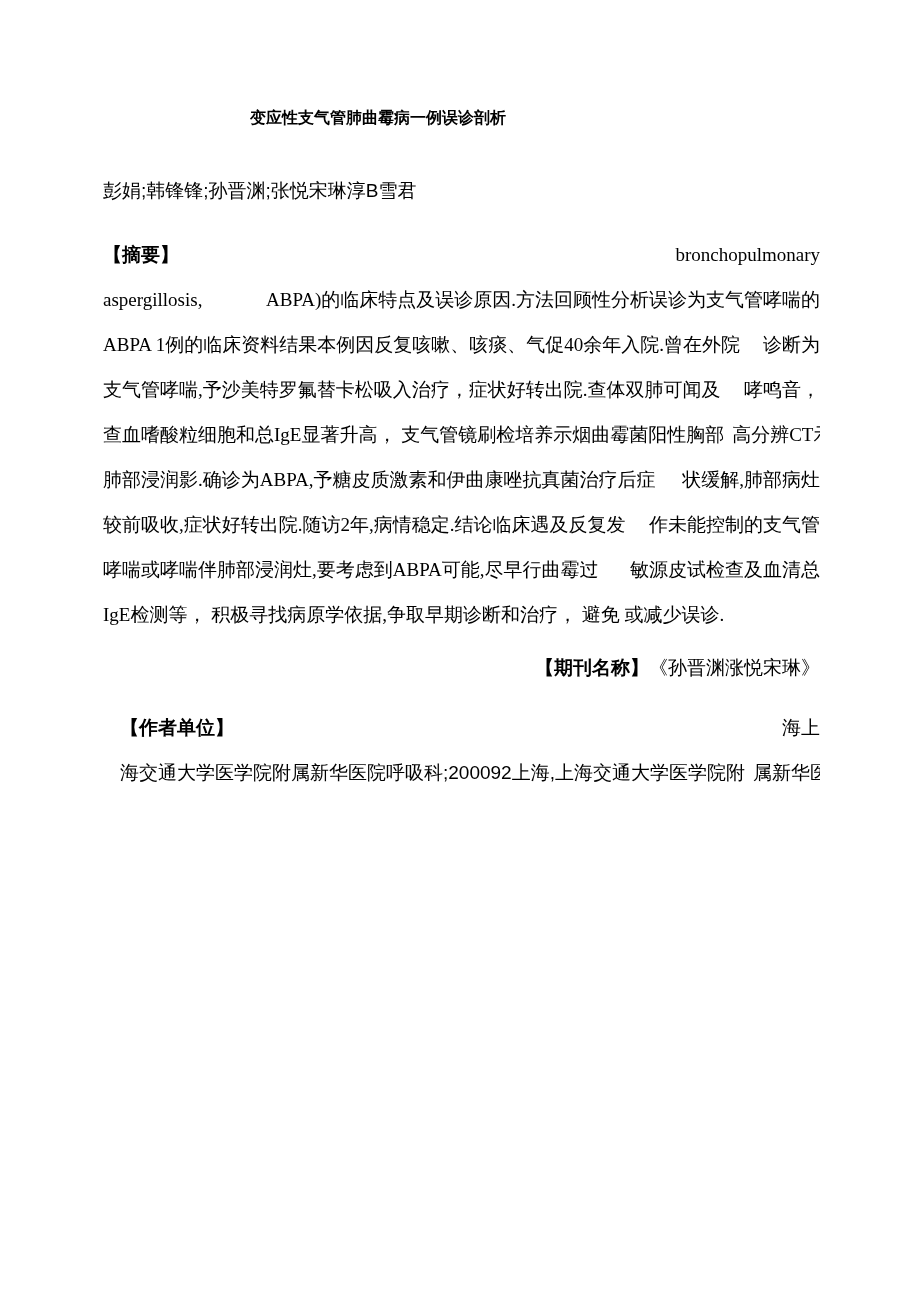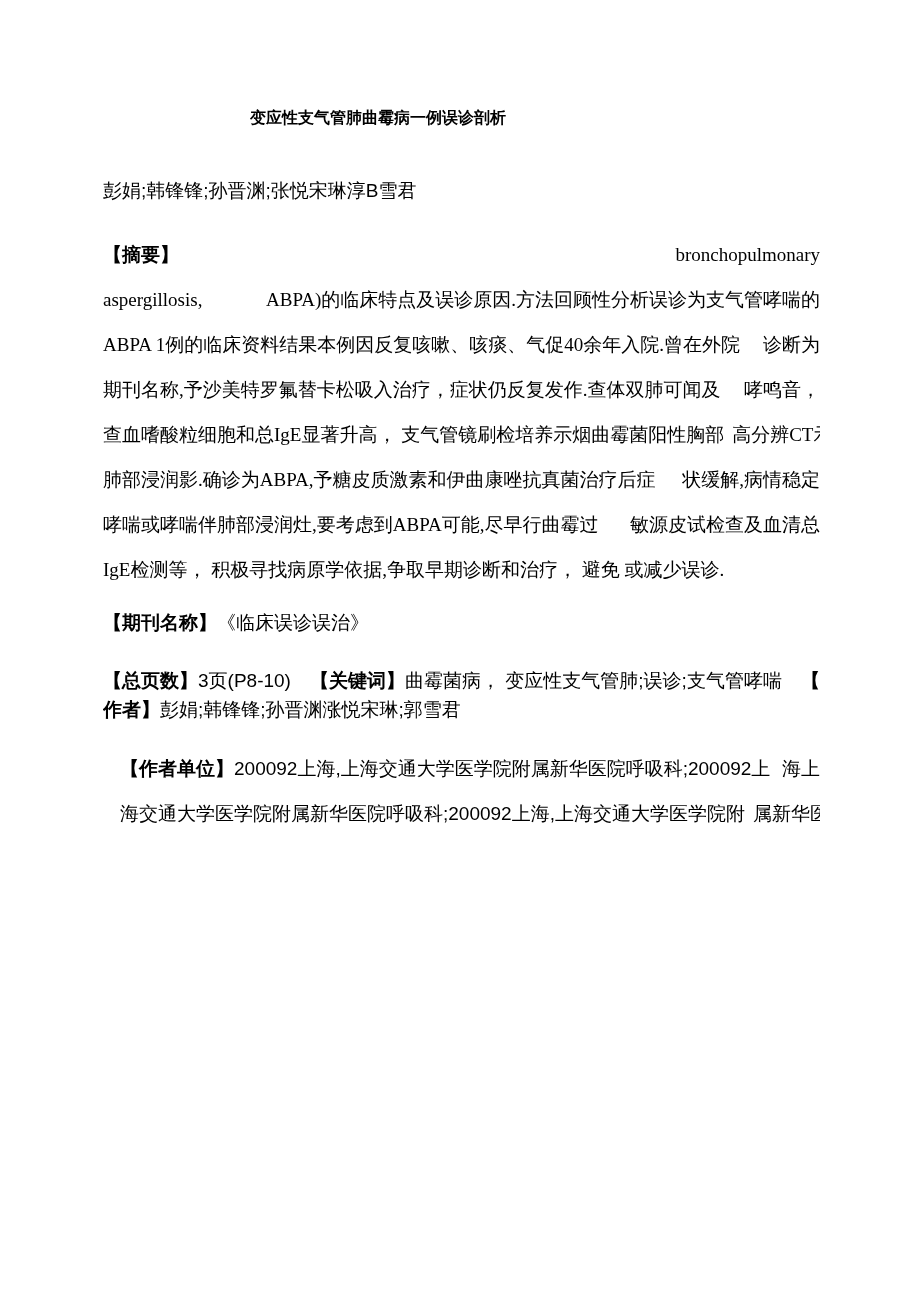--- a/index.html
+++ b/index.html
@@ -40,21 +40,21 @@
   
   [data-name="authors-line"] { margin-top: 50px; }
   [data-name="authors-line"] .line { line-height: 24px; }
 
   
   [data-name="abstract-para"] { margin-top: 29px; }
   [data-name="abstract-para"] .line { line-height: 45px; font-family: Liberation Serif, serif; }
 
   
   [data-name="journal-field"] { margin-top: 16px; }
-  [data-name="journal-field"] .line { line-height: 30px; }
+  [data-name="journal-field"] .line { line-height: 30px; justify-content: flex-end; }
 
   
   [data-name="year-volume-field"] { margin-top: 32px; }
   [data-name="year-volume-field"] .line { line-height: 30px; }
 
   
   [data-name="pages-keywords-authors-field"] { margin-top: 28px; }
   [data-name="pages-keywords-authors-field"] .line { line-height: 29px; }
 
   
@@ -85,68 +85,57 @@
         <span class="seg" data-name="text-run">aspergillosis,</span>
         <span class="gap" data-name="justify-gap" style="flex-grow: 1;"></span>
         <span class="seg" data-name="text-run">ABPA)的临床特点及误诊原因.方法回顾性分析误诊为支气管哮喘的</span>
       </div>
       <div class="line" data-name="text-line">
         <span class="seg" data-name="text-run">ABPA 1例的临床资料结果本例因反复咳嗽、咳痰、气促40余年入院.曾在外院</span>
         <span class="gap" data-name="justify-gap" style="flex-grow: 1;"></span>
         <span class="seg" data-name="text-run">诊断为</span>
       </div>
       <div class="line" data-name="text-line">
-        <span class="seg" data-name="text-run">期刊名称,予沙美特罗氟替卡松吸入治疗，症状仍反复发作.查体双肺可闻及</span>
+        <span class="seg" data-name="text-run">支气管哮喘,予沙美特罗氟替卡松吸入治疗，症状好转出院.查体双肺可闻及</span>
         <span class="gap" data-name="justify-gap" style="flex-grow: 1;"></span>
         <span class="seg" data-name="text-run">哮鸣音，</span>
       </div>
       <div class="line" data-name="text-line">
         <span class="seg" data-name="text-run">查血嗜酸粒细胞和总IgE显著升高， 支气管镜刷检培养示烟曲霉菌阳性胸部</span>
         <span class="gap" data-name="justify-gap" style="flex-grow: 1;"></span>
         <span class="seg" data-name="text-run">高分辨CT示</span>
       </div>
       <div class="line" data-name="text-line">
         <span class="seg" data-name="text-run">肺部浸润影.确诊为ABPA,予糖皮质激素和伊曲康唑抗真菌治疗后症</span>
         <span class="gap" data-name="justify-gap" style="flex-grow: 1;"></span>
-        <span class="seg" data-name="text-run">状缓解,病情稳定</span>
+        <span class="seg" data-name="text-run">状缓解,肺部病灶</span>
+      </div>
+      <div class="line" data-name="text-line">
+        <span class="seg" data-name="text-run">较前吸收,症状好转出院.随访2年,病情稳定.结论临床遇及反复发</span>
+        <span class="gap" data-name="justify-gap" style="flex-grow: 1;"></span>
+        <span class="seg" data-name="text-run">作未能控制的支气管</span>
       </div>
       <div class="line" data-name="text-line">
         <span class="seg" data-name="text-run">哮喘或哮喘伴肺部浸润灶,要考虑到ABPA可能,尽早行曲霉过</span>
         <span class="gap" data-name="justify-gap" style="flex-grow: 1;"></span>
         <span class="seg" data-name="text-run">敏源皮试检查及血清总</span>
       </div>
       <div class="line" data-name="text-line">
         <span class="seg" data-name="text-run">IgE检测等， 积极寻找病原学依据,争取早期诊断和治疗， 避免 或减少误诊.</span>
       </div>
     </div>
     <div class="block" data-name="journal-field">
       <div class="line" data-name="text-line">
         <span class="seg bold" data-name="field-label">【期刊名称】</span>
-        <span class="seg" data-name="text-run">《临床误诊误治》</span>
-      </div>
-    </div>
-    <div class="block" data-name="pages-keywords-authors-field">
-      <div class="line" data-name="text-line">
-        <span class="seg bold" data-name="field-label">【总页数】</span>
-        <span class="seg" data-name="text-run">3页(P8-10)</span>
-        <span class="gap" data-name="justify-gap" style="flex-grow: 1;"></span>
-        <span class="seg bold" data-name="field-label">【关键词】</span>
-        <span class="seg" data-name="text-run">曲霉菌病， 变应性支气管肺;误诊;支气管哮喘</span>
-        <span class="gap" data-name="justify-gap" style="flex-grow: 1;"></span>
-        <span class="seg bold" data-name="field-label">【</span>
-      </div>
-      <div class="line" data-name="text-line">
-        <span class="seg bold" data-name="field-label">作者】</span>
-        <span class="seg" data-name="text-run">彭娟;韩锋锋;孙晋渊涨悦宋琳;郭雪君</span>
+        <span class="seg" data-name="text-run">《孙晋渊涨悦宋琳》</span>
       </div>
     </div>
     <div class="block" data-name="author-affiliation-field">
       <div class="line" data-name="text-line">
         <span class="seg bold" data-name="field-label">【作者单位】</span>
-        <span class="seg" data-name="text-run">200092上海,上海交通大学医学院附属新华医院呼吸科;200092上</span>
         <span class="gap" data-name="justify-gap" style="flex-grow: 1;"></span>
         <span class="seg" data-name="text-run">海上</span>
       </div>
       <div class="line" data-name="text-line">
         <span class="seg" data-name="text-run">海交通大学医学院附属新华医院呼吸科;200092上海,上海交通大学医学院附</span>
         <span class="gap" data-name="justify-gap" style="flex-grow: 1;"></span>
         <span class="seg" data-name="text-run">属新华医</span>
       </div>
     </div>
   </div>

